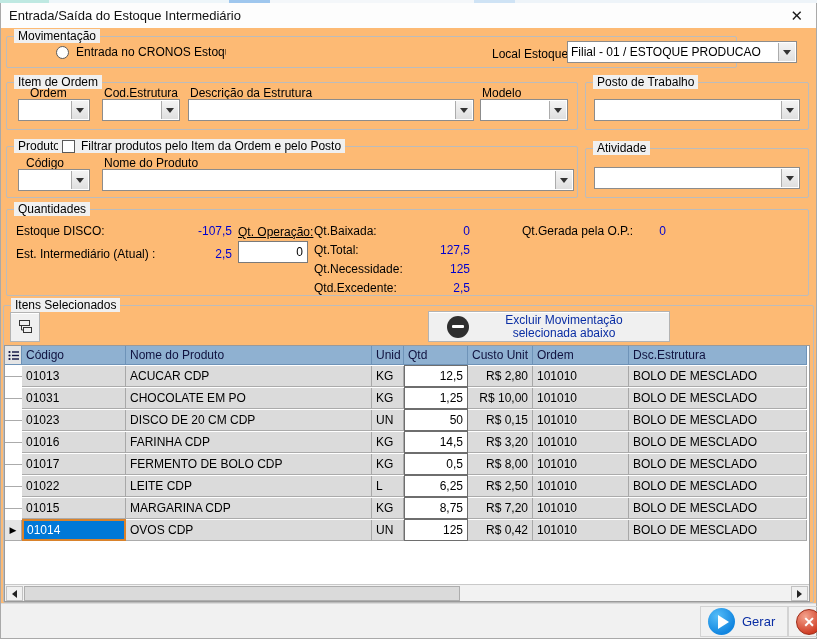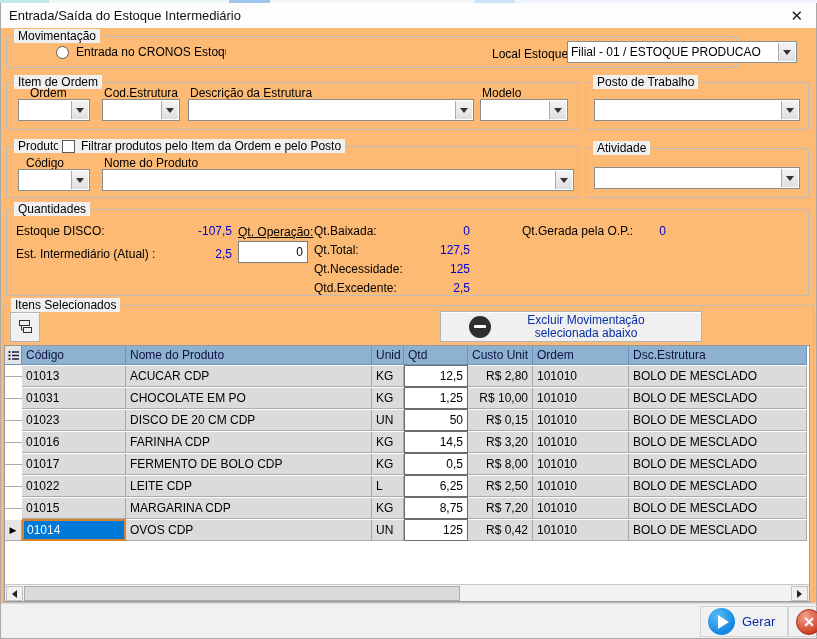--- a/index.html
+++ b/index.html
@@ -210,21 +210,21 @@
 
   <div class="tbtn" style="left:10px; top:312px; width:30px; height:30px;">
     <svg class="icon-svg" width="18" height="18" viewBox="0 0 18 18" fill="none" stroke="#333" stroke-width="1">
       <rect x="3.5" y="2.5" width="10" height="5"></rect>
       <rect x="7.5" y="9.5" width="8" height="5"></rect>
       <path d="M5.5 7.5 v4.5 h2"></path>
     </svg>
   </div>
 
 
-  <div class="tbtn" style="left:440px; top:311px; width:262px; height:31px;">
+  <div class="tbtn" style="left:428px; top:311px; width:242px; height:31px;">
     <span class="minus-circle"></span>
     <span class="blabel" style="width:175px;">Excluir Movimentação selecionada abaixo</span>
   </div>
 
   <div class="grid-wrap">
     <div class="g-head">
       <div class="hcell c-ind" style="display:flex;align-items:center;justify-content:center;">
         <svg width="11" height="11" viewBox="0 0 11 11">
           <g fill="#10123F">
             <circle cx="1.5" cy="2" r="1.1"></circle>

